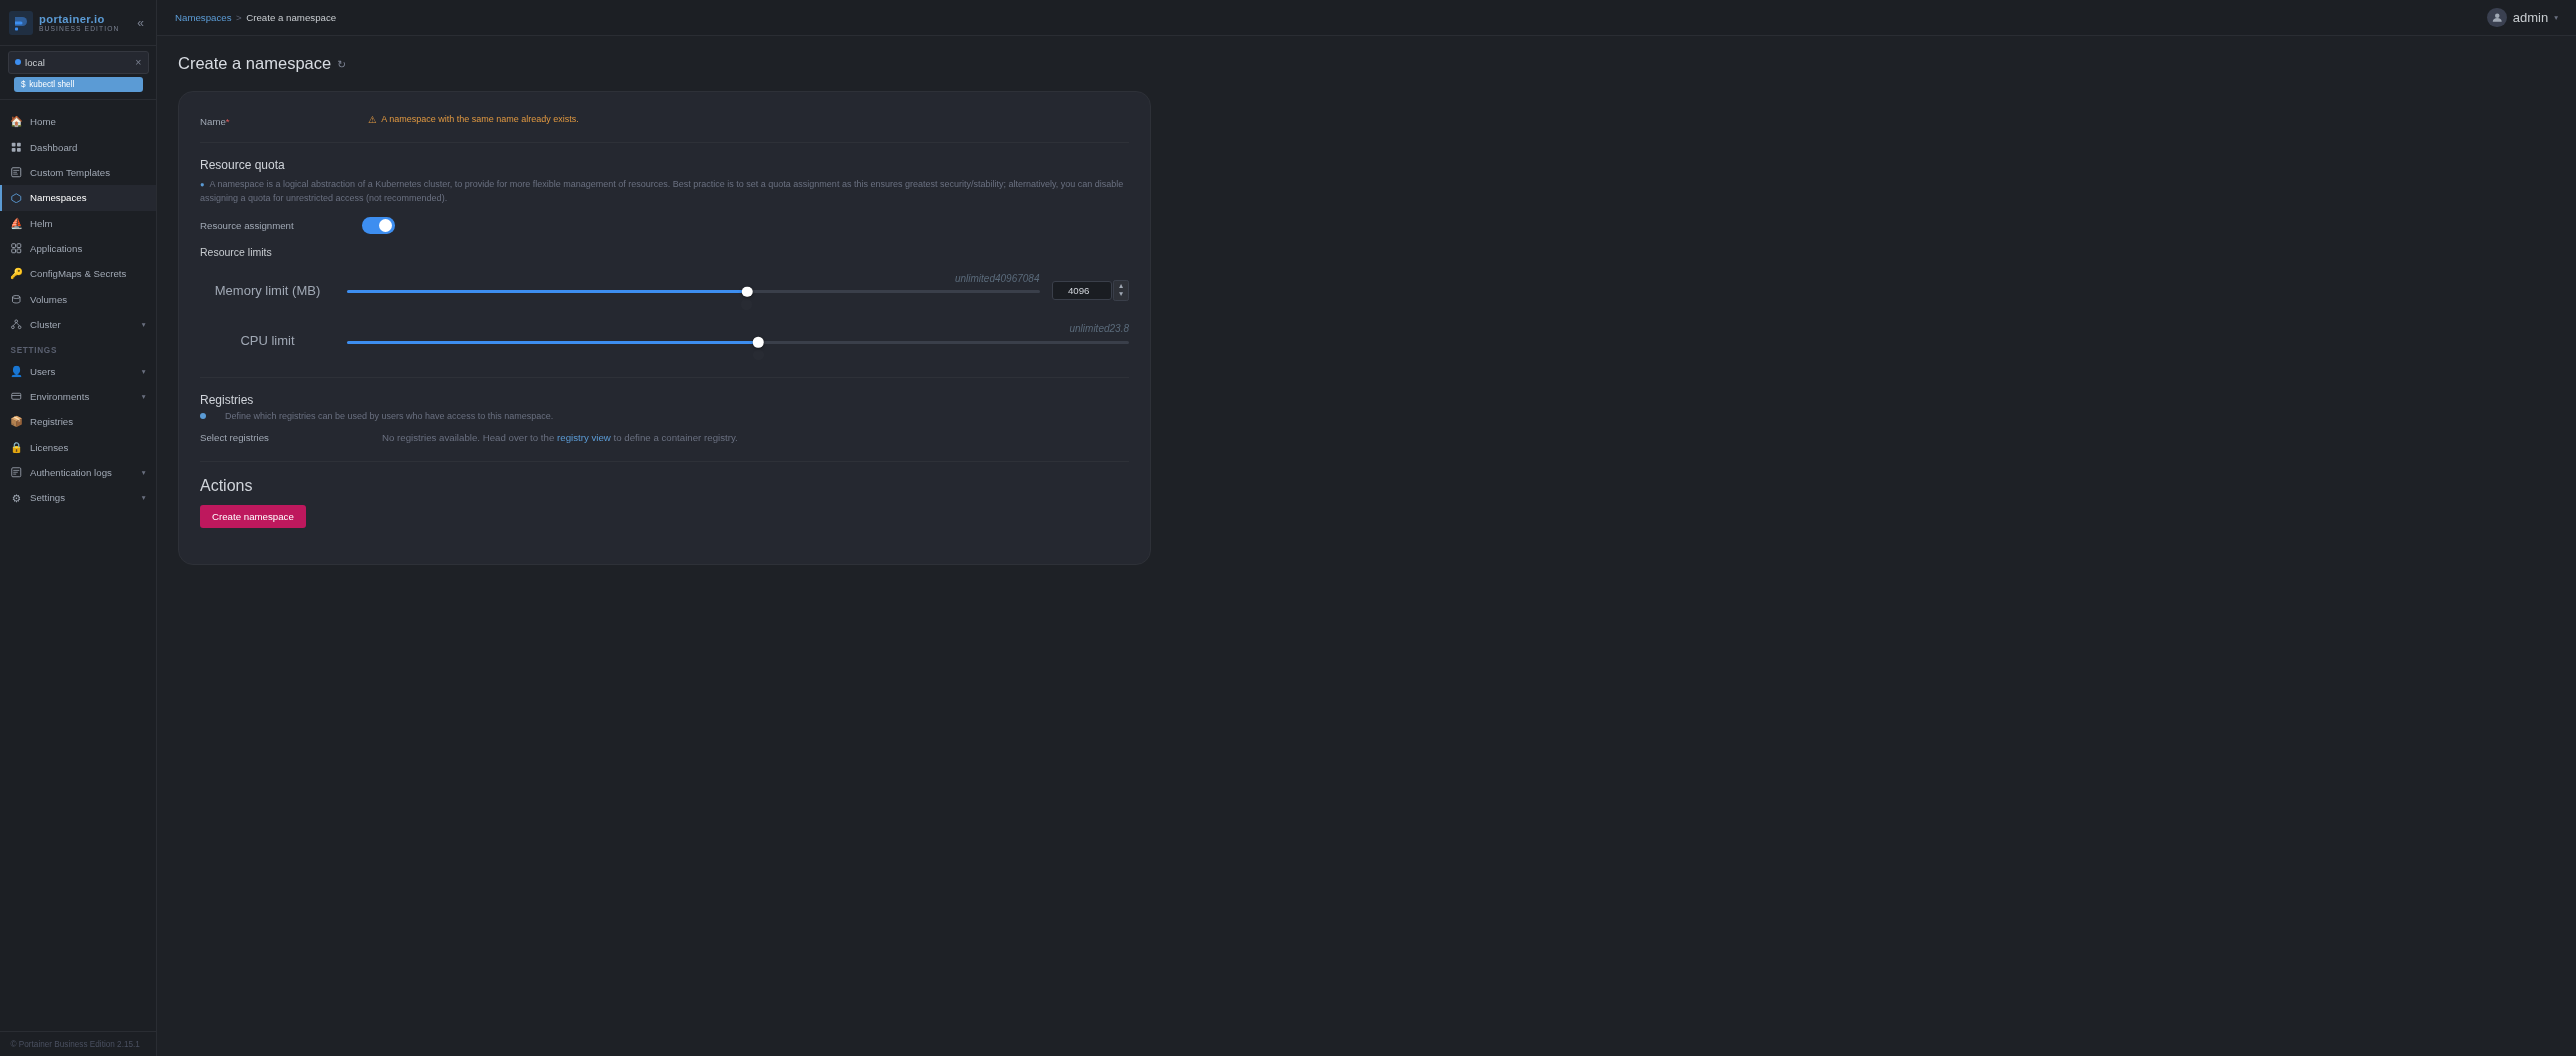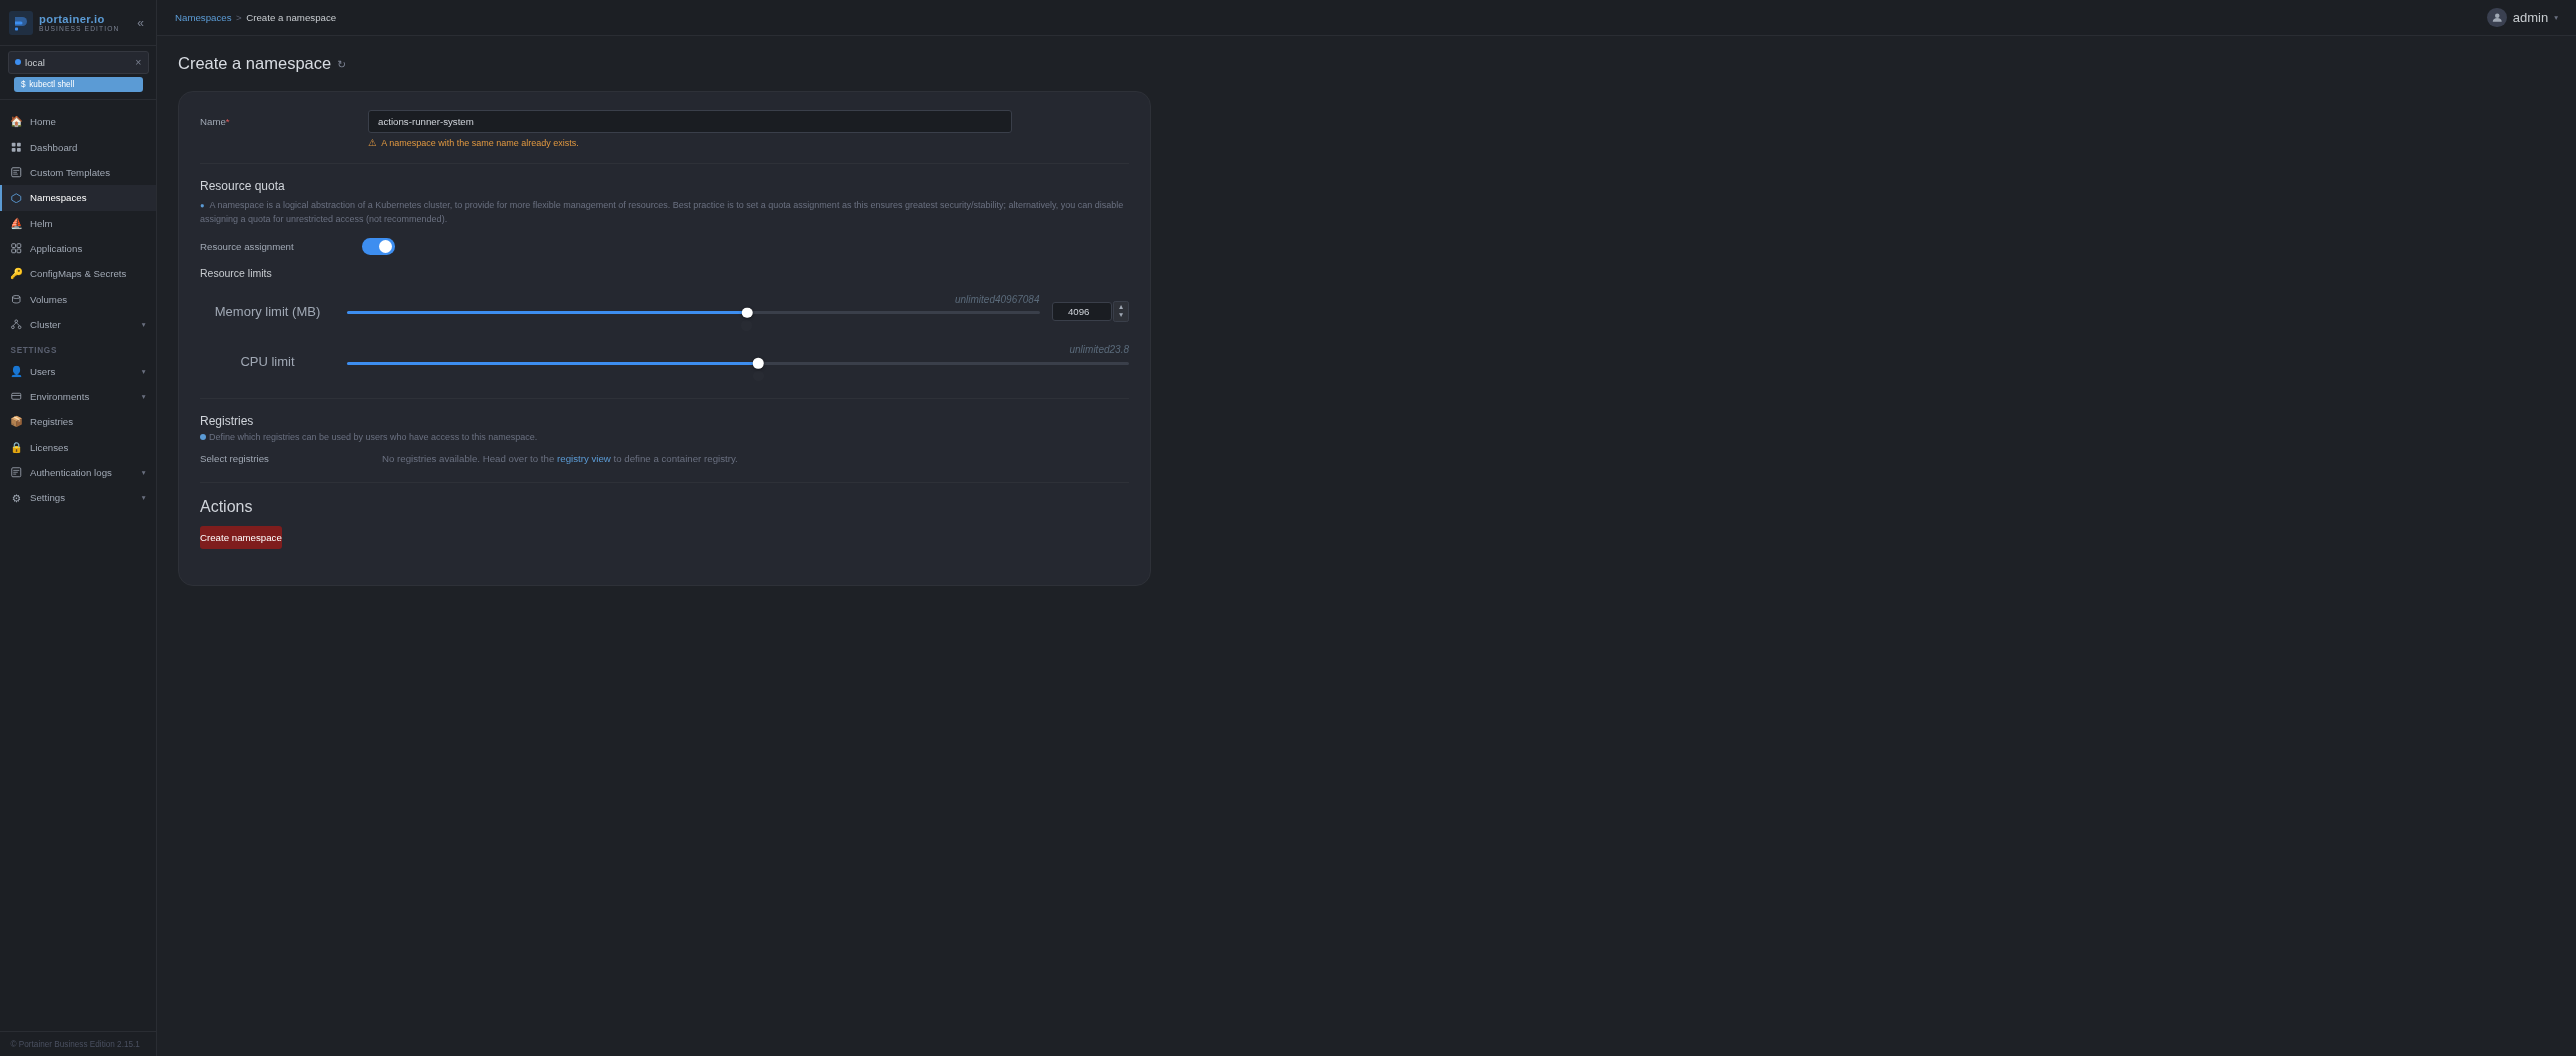--- a/index.html
+++ b/index.html
@@ -513,21 +513,21 @@
     .registries-title {
       font-size: 12px;
       font-weight: 500;
       color: #d0d4da;
       margin-bottom: 4.5px;
     }
 
     .info-text {
       display: flex;
       align-items: center;
-      gap: 3px;
+      gap: 19px;
       font-size: 9px;
       color: #6a7080;
       margin-bottom: 10.5px;
     }
 
     .info-dot {
       width: 6px;
       height: 6px;
       background: #5b9bd5;
       border-radius: 50%;
@@ -561,25 +561,25 @@
 
     
     .actions-title {
       font-size: 16px;
       font-weight: 500;
       color: #d0d4da;
       margin-bottom: 10.5px;
     }
 
     .create-btn {
-      background: #7f1d1d;
+      background: #be185d;
       color: #fff;
       border: none;
       border-radius: 3px;
-      padding: 6px 0;
+      padding: 6px 12px;
       font-size: 9.7px;
       cursor: pointer;
       transition: background 0.15s;
     }
 
     
     .custom-slider-container {
       position: relative;
       height: 10.5px;
       display: flex;
@@ -799,21 +799,20 @@
       <span class="refresh-icon">↻</span>
     </div>
 
     <div class="form-card">
 
       <div class="form-row">
         <div class="form-label">
           <span>Name</span><span class="form-label-required">*</span>
         </div>
         <div class="form-control-area">
-          <input type="text" class="text-input" value="actions-runner-system" style="">
           <div class="warning-text">
             <span class="warning-icon">⚠</span>
             <span>A namespace with the same name already exists.</span>
           </div>
         </div>
       </div>
 
       <hr class="section-divider">
 
       <div class="form-section">

